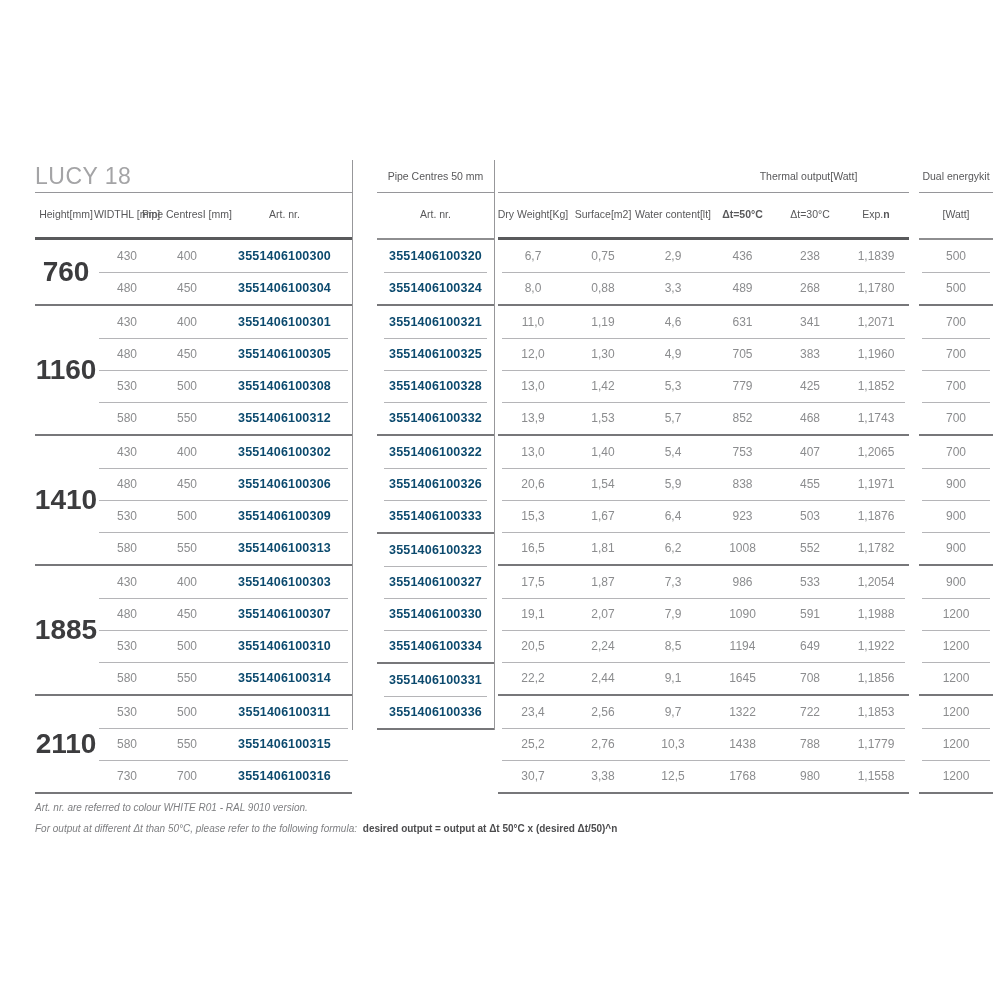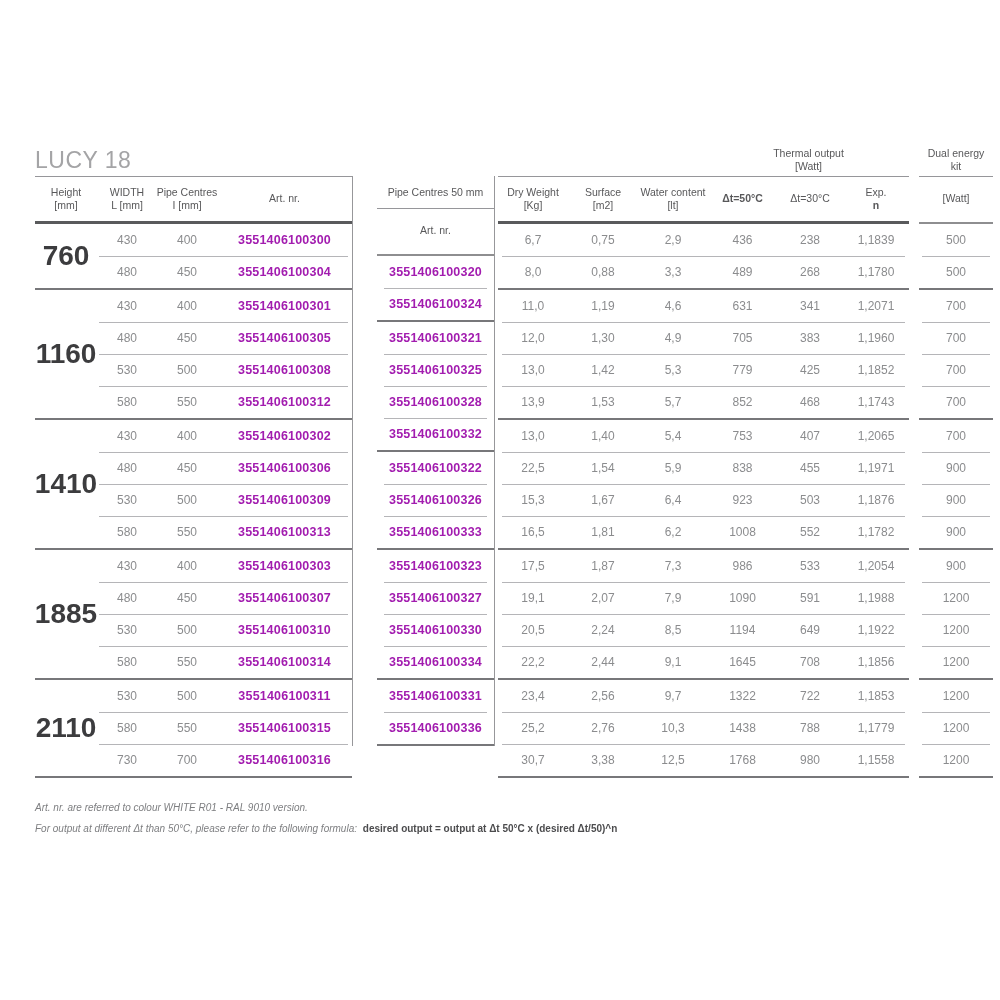--- a/index.html
+++ b/index.html
@@ -1,40 +1,40 @@
 <!DOCTYPE html>
 <html><head>
 <meta charset="utf-8">
 <style>
   html,body { margin:0; padding:0; background:#ffffff; }
   .page {
     position:relative; width:1000px; height:1000px; background:#ffffff;
     font-family:"Liberation Sans", sans-serif; overflow:hidden;
   }
-  .twrap { position:absolute; left:35px; top:144px; display:flex; align-items:center; }
+  .twrap { position:absolute; left:35px; top:160px; display:flex; align-items:flex-start; }
 
   .block { box-sizing:border-box; }
   .bA { width:317px; }
   .bB { width:143px; border-left:1px solid #97979a; border-right:1px solid #97979a;padding-left:24px; }
   .bC { width:411px; margin-left:3px; }
   .bD { width:74px; margin-left:10px; }
 
   
   .hdr { height:80px; box-sizing:border-box; }
   .hdrA,.hdrC { border-bottom:3px solid #595a5c; }
   .hdrB,.hdrD { border-bottom:2px solid #8e8e90; padding-bottom:1px; }
   .hdr-top { height:33px; box-sizing:border-box; border-bottom:1px solid #96969a; }
   .hdr-sub { height:43px; display:flex; }
   .title {
     display:block; line-height:32px; font-size:23px; color:#a4a4a6;
     letter-spacing:0.5px; white-space:nowrap;
   }
   .center1 { display:flex; align-items:center; justify-content:center; }
   .htext { font-size:10.5px; color:#58585a; line-height:13px; text-align:center; white-space:nowrap; }
-  .stack { display:flex; flex-direction:column; align-items:center; justify-content:center; }
+  .stack { display:flex; flex-direction:row; align-items:center; justify-content:center; }
   .thermalRow { display:flex; }
   .spacer { width:210px; }
   .thermal { flex:1; }
   .bold { font-weight:bold; }
 
   
   .c { display:flex; align-items:center; justify-content:center; box-sizing:border-box; }
   .hcol { width:62px; }
   .w60 { width:60px; }
   .artc { flex:1; }
@@ -55,21 +55,21 @@
   .row { height:32px; display:flex; align-items:center; position:relative; }
   .row + .row::before {
     content:""; position:absolute; top:0; height:1px; background:#b5b5b8;
     left:2px; right:4px;
   }
   .rowB + .rowB::before { left:7px; right:7px; }
   .rowC + .rowC::before { left:4px; right:4px; }
   .rowD + .rowD::before { left:3px; right:3px; }
 
   .val { font-size:12px; color:#8b8c8e; }
-  .artv { font-size:12.5px; font-weight:bold; color:#a21caf; letter-spacing:0.2px; }
+  .artv { font-size:12.5px; font-weight:bold; color:#0c4a6e; letter-spacing:0.2px; }
 
   
   .foot { position:absolute; left:35px; top:797px; width:760px; }
   .fn { font-size:10px; line-height:21px; color:#7d7e80; font-style:italic; }
   .fnb { font-style:normal; font-weight:bold; color:#4c4c4e; margin-left:3px; }
 </style>
 </head>
 <body>
 
 <div class="page">
@@ -370,21 +370,21 @@
           <div class="grp">
             <div class="row rowC">
               <div class="c cw0 val">13,0</div>
               <div class="c cw1 val">1,40</div>
               <div class="c cw2 val">5,4</div>
               <div class="c cw3 val">753</div>
               <div class="c cw4 val">407</div>
               <div class="c cw5 val">1,2065</div>
             </div>
             <div class="row rowC">
-              <div class="c cw0 val">22,5</div>
+              <div class="c cw0 val">20,6</div>
               <div class="c cw1 val">1,54</div>
               <div class="c cw2 val">5,9</div>
               <div class="c cw3 val">838</div>
               <div class="c cw4 val">455</div>
               <div class="c cw5 val">1,1971</div>
             </div>
             <div class="row rowC">
               <div class="c cw0 val">15,3</div>
               <div class="c cw1 val">1,67</div>
               <div class="c cw2 val">6,4</div>

